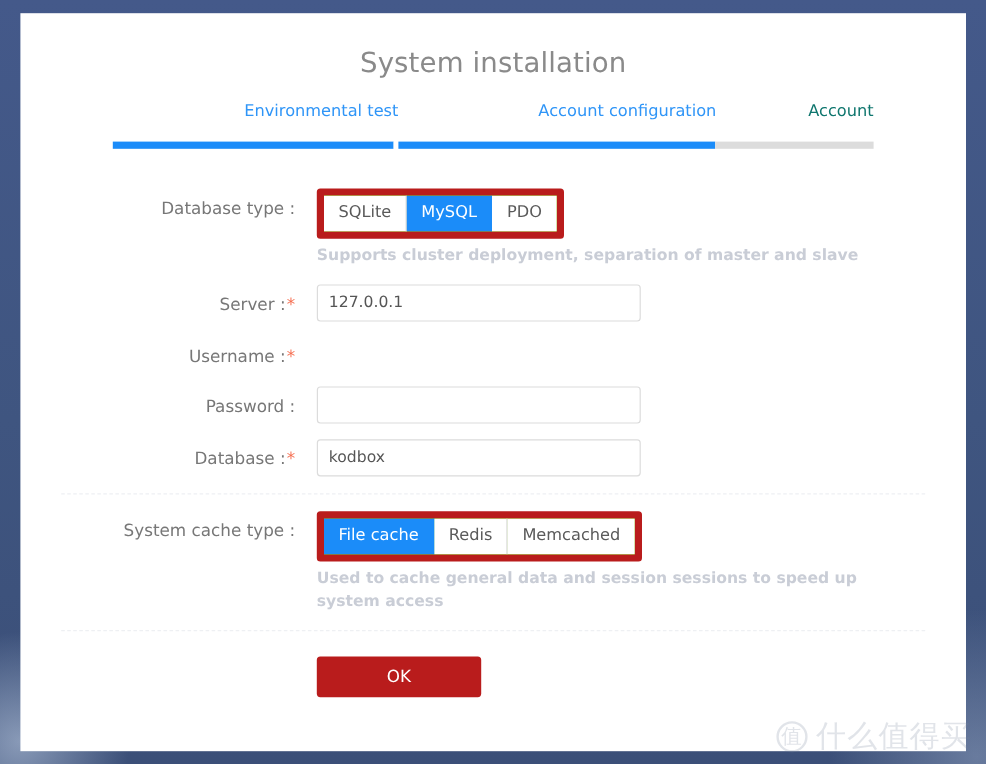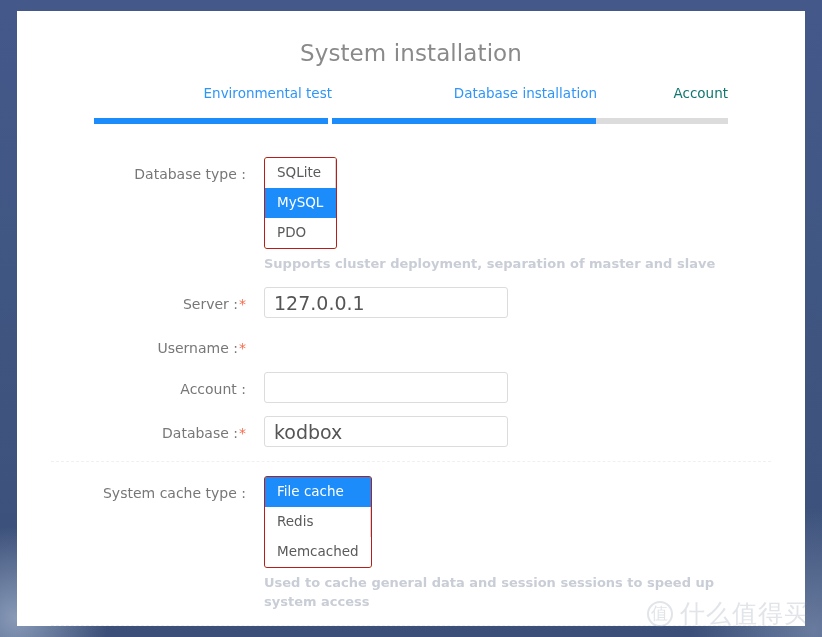--- a/index.html
+++ b/index.html
@@ -94,48 +94,47 @@
     font-size: 13px;
     line-height: 19px;
     margin-top: 5px;
     max-width: 455px;
     word-break: break-all;
     font-weight: bold;
   }
   
   .btn-group {
     display: inline-flex;
-    border: 1px solid #b91c1c;
+    border: 6px solid #b91c1c;
     border-radius: 3px;
     overflow: hidden;
     background: #84cc16;
-    flex-direction: column;
   }
   .btn-group .seg {
     font-size: 13.5px;
     padding: 6px 12px 7px 12px;
     color: #5a5a5a;
     background: #fff;
     border-right: 1px solid #d6d6d6;
     line-height: 17px;
     cursor: pointer;
     user-select: none;
   }
   .btn-group .seg:last-child { border-right: none; }
   .btn-group .seg.active {
     background: #1b8cf9;
     color: #ffffff;
     border-right-color: #1b8cf9;
   }
   .field {
-    width: 244px;
+    width: 270px;
     height: 31px;
     border: 1px solid #dcdcdc;
     border-radius: 3px;
-    font-size: 19px;
+    font-size: 13px;
     color: #555;
     padding: 0 9px;
     font-family: "DejaVu Sans", sans-serif;
     background: #fff;
     outline: none;
   }
   .field::placeholder { color: #c3c3c3; }
   .spacer-12 { height: 13px; }
   .spacer-16 { height: 14px; }
   .divider {
@@ -183,21 +182,21 @@
 
 <div class="bg-tint"></div>
 
 <div class="card">
 
   <h1 class="title">System installation</h1>
 
   <div class="steps">
     <div class="step-labels">
       <div class="step s1">Environmental test</div>
-      <div class="step s2">Database installation</div>
+      <div class="step s2">Account configuration</div>
       <div class="step s3">Account</div>
     </div>
     <div class="bars">
       <div class="bar b1"></div>
       <div class="bar gap"></div>
       <div class="bar b2"></div>
       <div class="bar b3"></div>
     </div>
   </div>
 
@@ -233,21 +232,21 @@
     <div class="row">
       <div class="lbl">
         <span>Username :</span><span class="star">*</span>
       </div>
     </div>
 
     <div class="spacer-12"></div>
 
     <div class="row">
       <div class="lbl">
-        <span>Account :</span>
+        <span>Password :</span>
       </div>
       <div class="ctl">
         <input class="field" type="password" value="" style="">
       </div>
     </div>
 
     <div class="spacer-12"></div>
 
     <div class="row">
       <div class="lbl">

